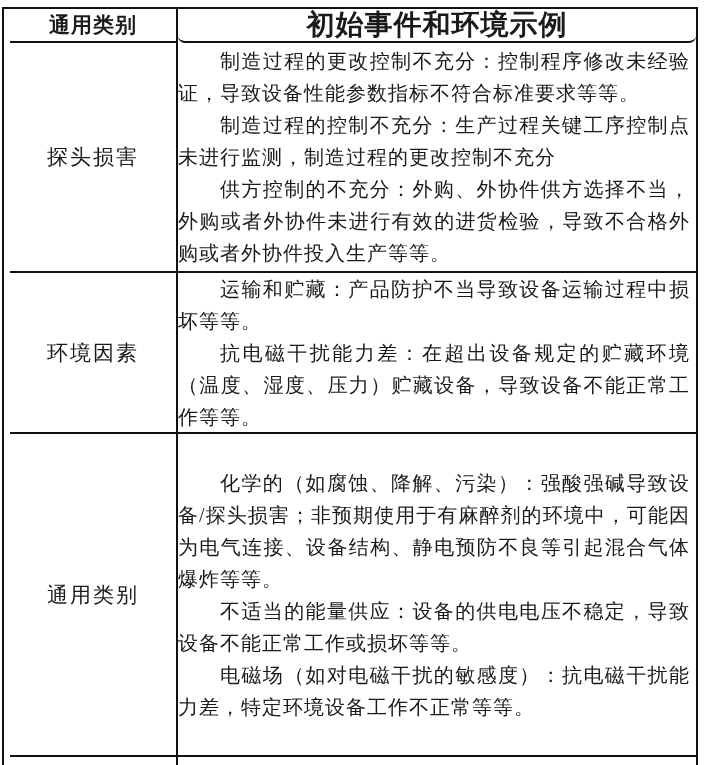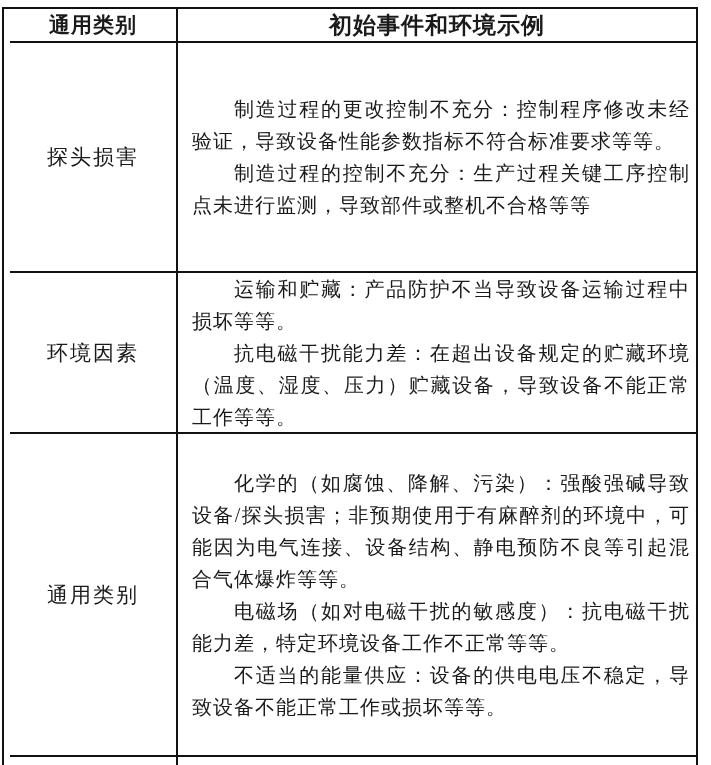--- a/index.html
+++ b/index.html
@@ -42,69 +42,71 @@
     font-size: 21px;
     letter-spacing: 2px;
     text-align: center;
     margin-left: 6px;
   }
   .hdr { font-weight: bold; letter-spacing: 1px; }
   .ex-cell {
     display: flex;
     flex-direction: column;
     justify-content: center;
-    padding: 0 6px 0 14px;
+    padding: 0 6px 0 0;
     font-size: 20px;
     line-height: 32px;
     letter-spacing: 1px;
     text-align: justify;
   }
   .ex-cell p {
     margin: 0;
     text-indent: 42px;
   }
   .hdr-ex {
     display: flex;
     align-items: center;
     justify-content: center;
-    font-size: 23px;
+    font-size: 28px;
+    border-radius: 7px;
   }
 </style>
 </head>
 <body>
 
 <div class="doc-table">
 
   <div class="trow">
     <div class="cell cat-col cat-cell hdr">通用类别</div>
     <div class="cell hdr-ex hdr">初始事件和环境示例</div>
   </div>
 
   <div class="trow">
     <div class="cell cat-col cat-cell">探头损害</div>
     <div class="cell ex-cell">
       <p>制造过程的更改控制不充分：控制程序修改未经验证，导致设备性能参数指标不符合标准要求等等。</p>
-      <p>制造过程的控制不充分：生产过程关键工序控制点未进行监测，导致部件或整机不合格等等</p>
+      <p>制造过程的控制不充分：生产过程关键工序控制点未进行监测，制造过程的更改控制不充分</p>
+      <p>供方控制的不充分：外购、外协件供方选择不当，外购或者外协件未进行有效的进货检验，导致不合格外购或者外协件投入生产等等。</p>
     </div>
   </div>
 
   <div class="trow">
     <div class="cell cat-col cat-cell">环境因素</div>
     <div class="cell ex-cell">
       <p>运输和贮藏：产品防护不当导致设备运输过程中损坏等等。</p>
       <p>抗电磁干扰能力差：在超出设备规定的贮藏环境（温度、湿度、压力）贮藏设备，导致设备不能正常工作等等。</p>
     </div>
   </div>
 
   <div class="trow">
     <div class="cell cat-col cat-cell">通用类别</div>
     <div class="cell ex-cell">
       <p>化学的（如腐蚀、降解、污染）：强酸强碱导致设备/探头损害；非预期使用于有麻醉剂的环境中，可能因为电气连接、设备结构、静电预防不良等引起混合气体爆炸等等。</p>
+      <p>不适当的能量供应：设备的供电电压不稳定，导致设备不能正常工作或损坏等等。</p>
       <p>电磁场（如对电磁干扰的敏感度）：抗电磁干扰能力差，特定环境设备工作不正常等等。</p>
-      <p>不适当的能量供应：设备的供电电压不稳定，导致设备不能正常工作或损坏等等。</p>
     </div>
   </div>
 
   <div class="trow">
     <div class="cell cat-col cat-cell last-row"></div>
     <div class="cell ex-cell last-row"></div>
   </div>
 
 </div>
 

